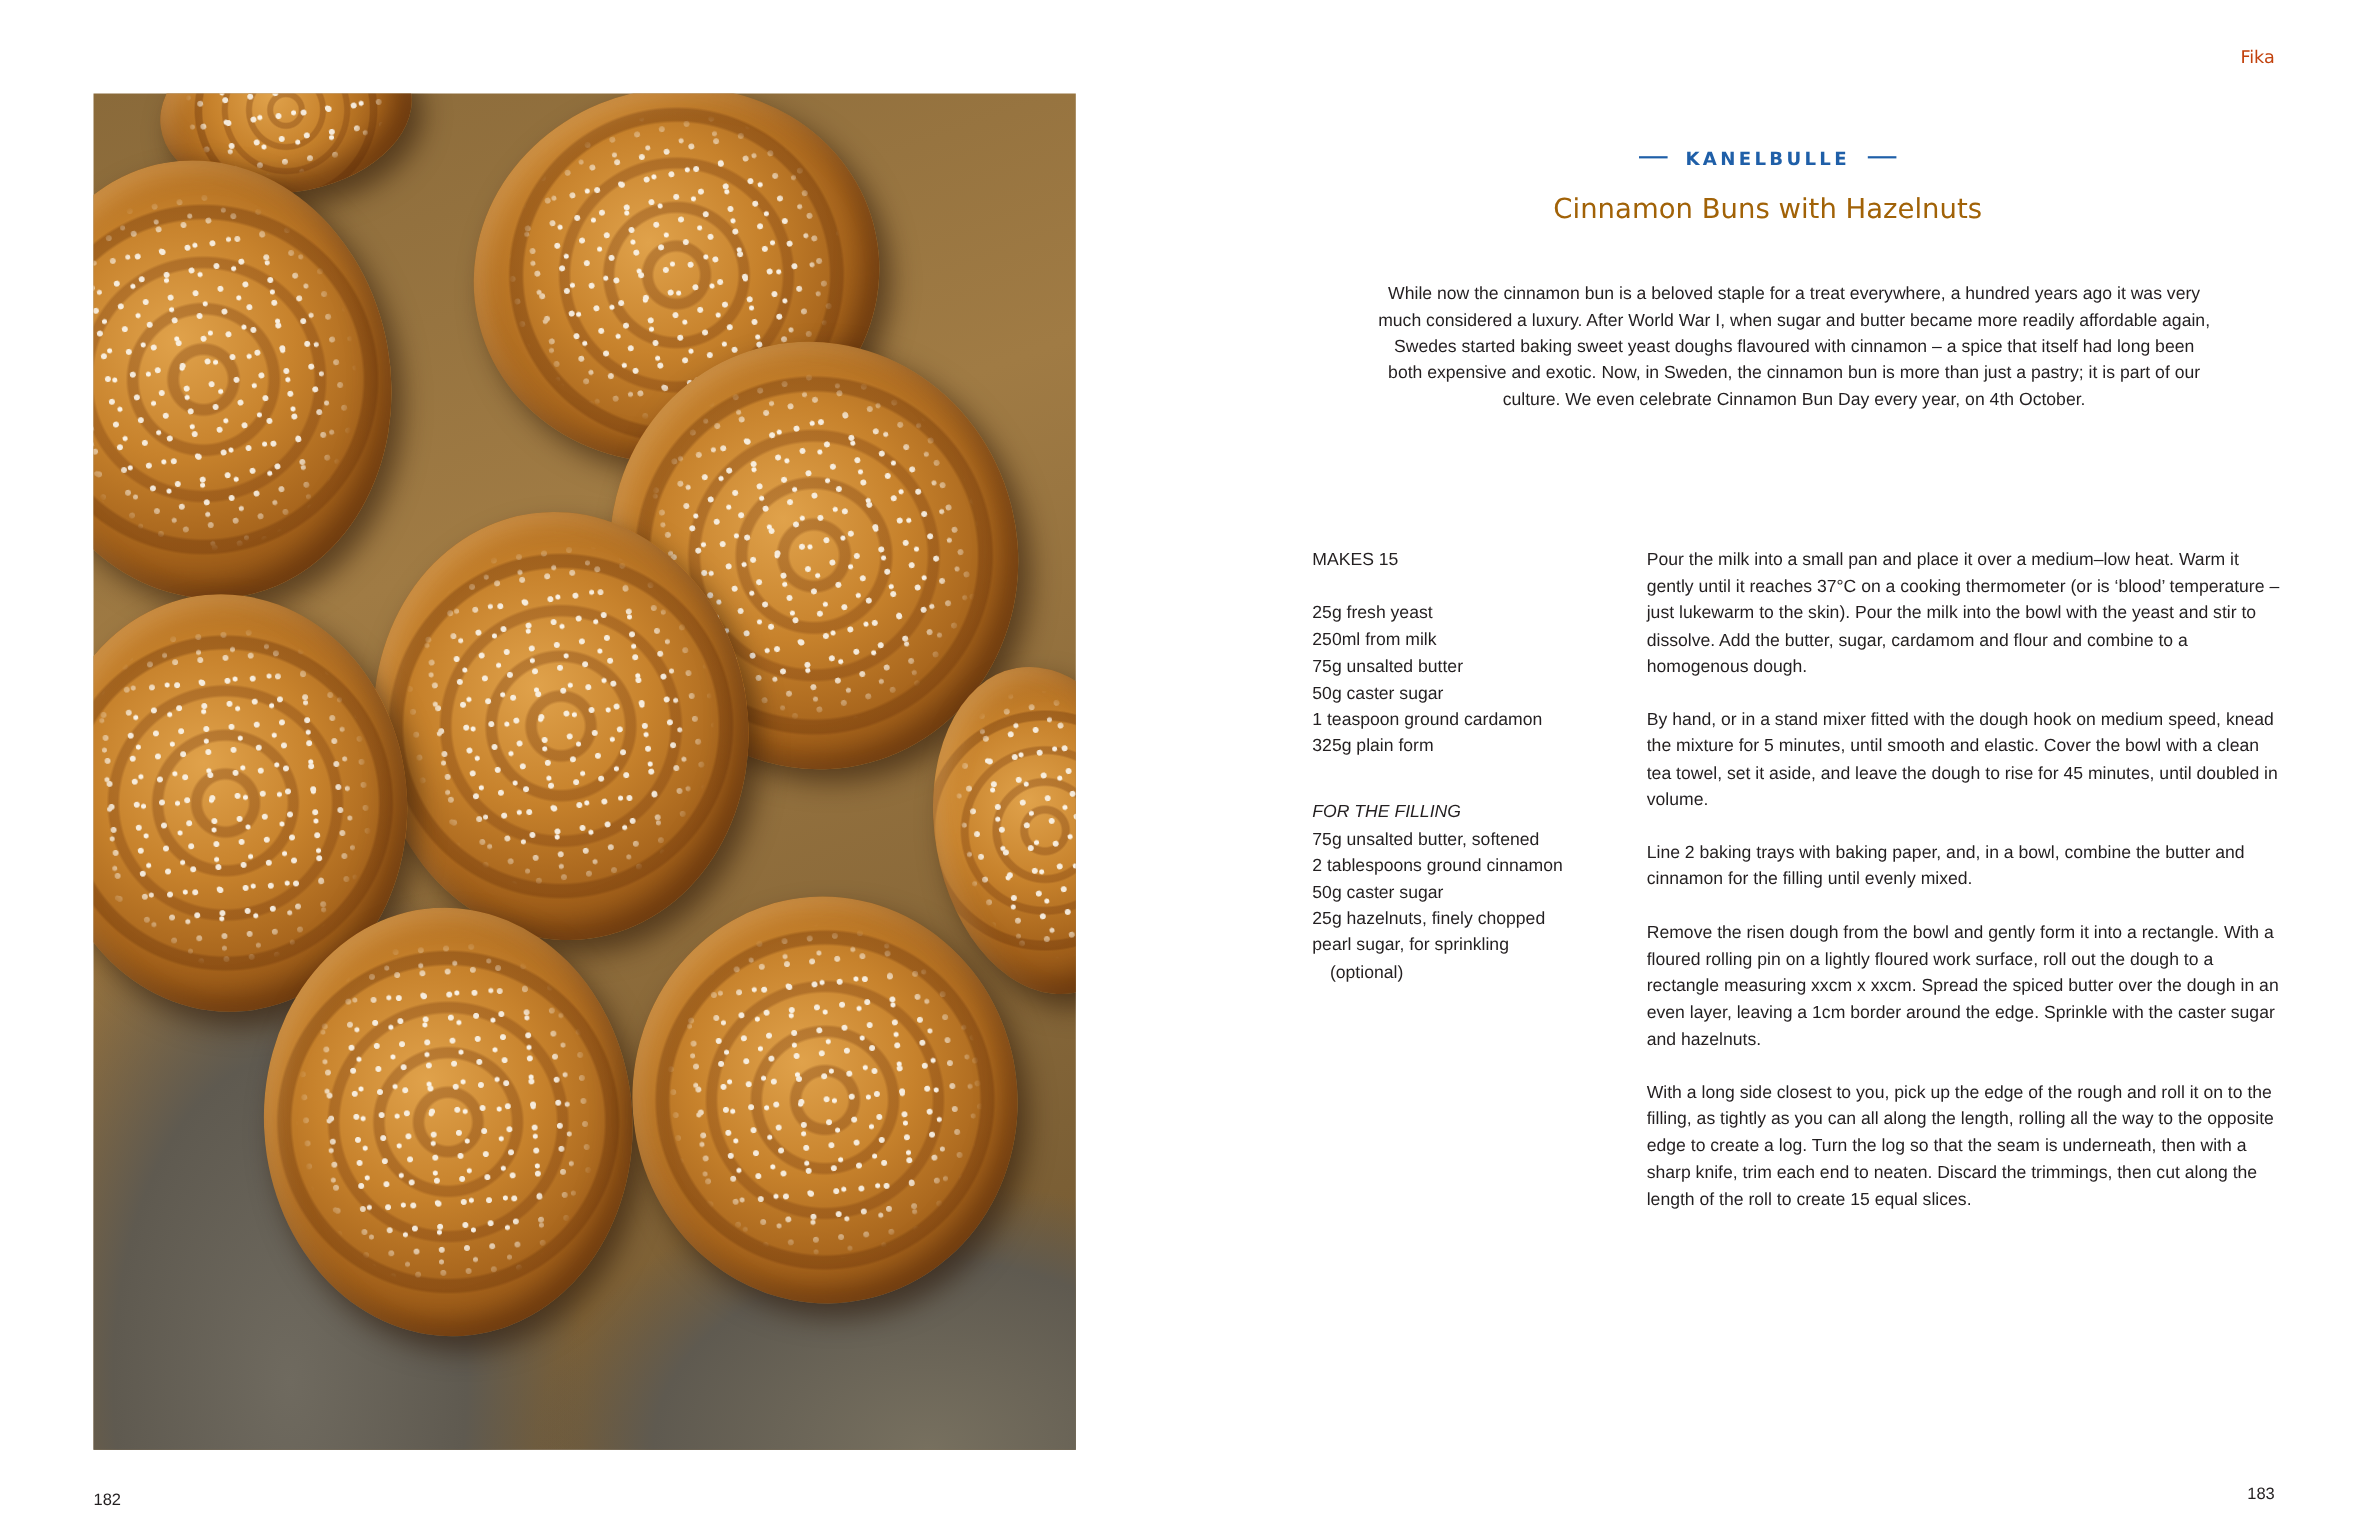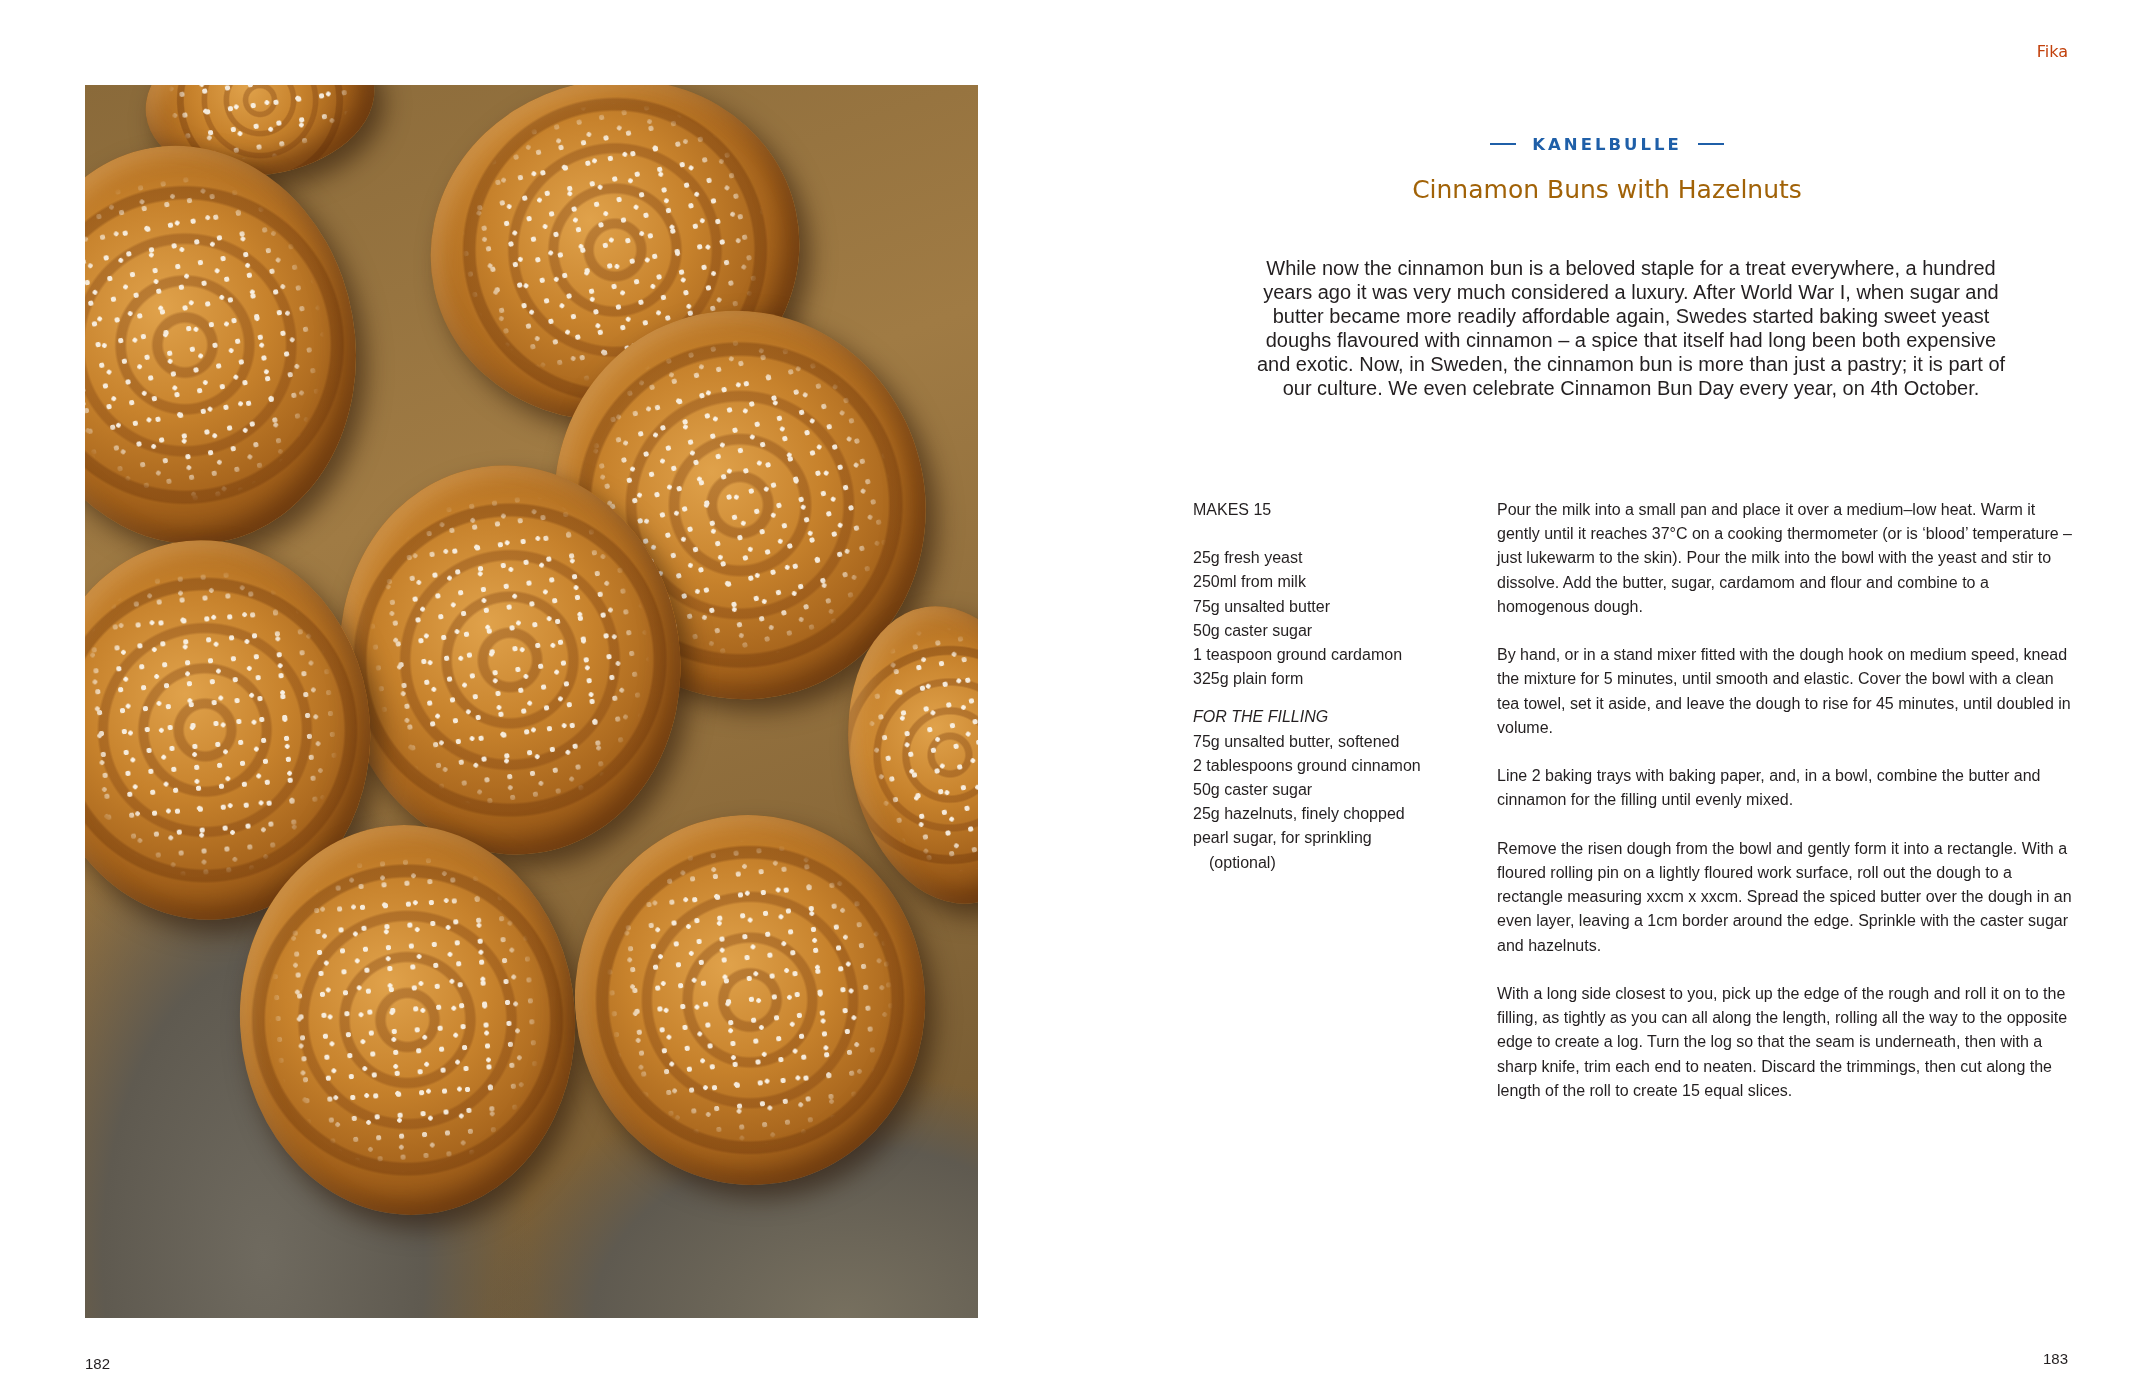--- a/index.html
+++ b/index.html
@@ -50,28 +50,28 @@
       color: #1f5fa8; font-family: "DejaVu Sans", sans-serif; font-weight: bold;
       font-size: 16.5px; letter-spacing: 3px;
     }
     .kicker .dash { display: inline-block; width: 26px; height: 2px; background: #1f5fa8; vertical-align: middle; margin: 0 16px; position: relative; top: -2px; }
     .recipe-title {
       position: absolute; left: 0; right: 0; top: 175px; text-align: center;
       font-family: "DejaVu Sans", sans-serif; font-size: 25px; color: #a16207; font-weight: normal;
     }
     .intro {
       position: absolute; left: 180px; width: 760px; top: 256px; text-align: center;
-      font-size: 20px; line-height: 24px; color: #231f20;
+      font-size: 16px; line-height: 24px; color: #231f20;
     }
     .ingredients {
       position: absolute; left: 122px; top: 498px; width: 290px;
       font-size: 16px; line-height: 24.2px; color: #231f20;
     }
     .ingredients .makes { margin-bottom: 24px; }
-    .ingredients .group-title { font-style: italic; margin-top: 14px; }
+    .ingredients .group-title { font-style: italic; margin-top: 36px; }
     .ingredients .indent { padding-left: 16px; }
     .method {
       position: absolute; left: 426px; top: 498px; width: 580px;
       font-size: 16px; line-height: 24.2px; color: #231f20;
     }
     .method p { margin: 0 0 24.2px 0; }
   </style>
 </head>
 <body>
 

